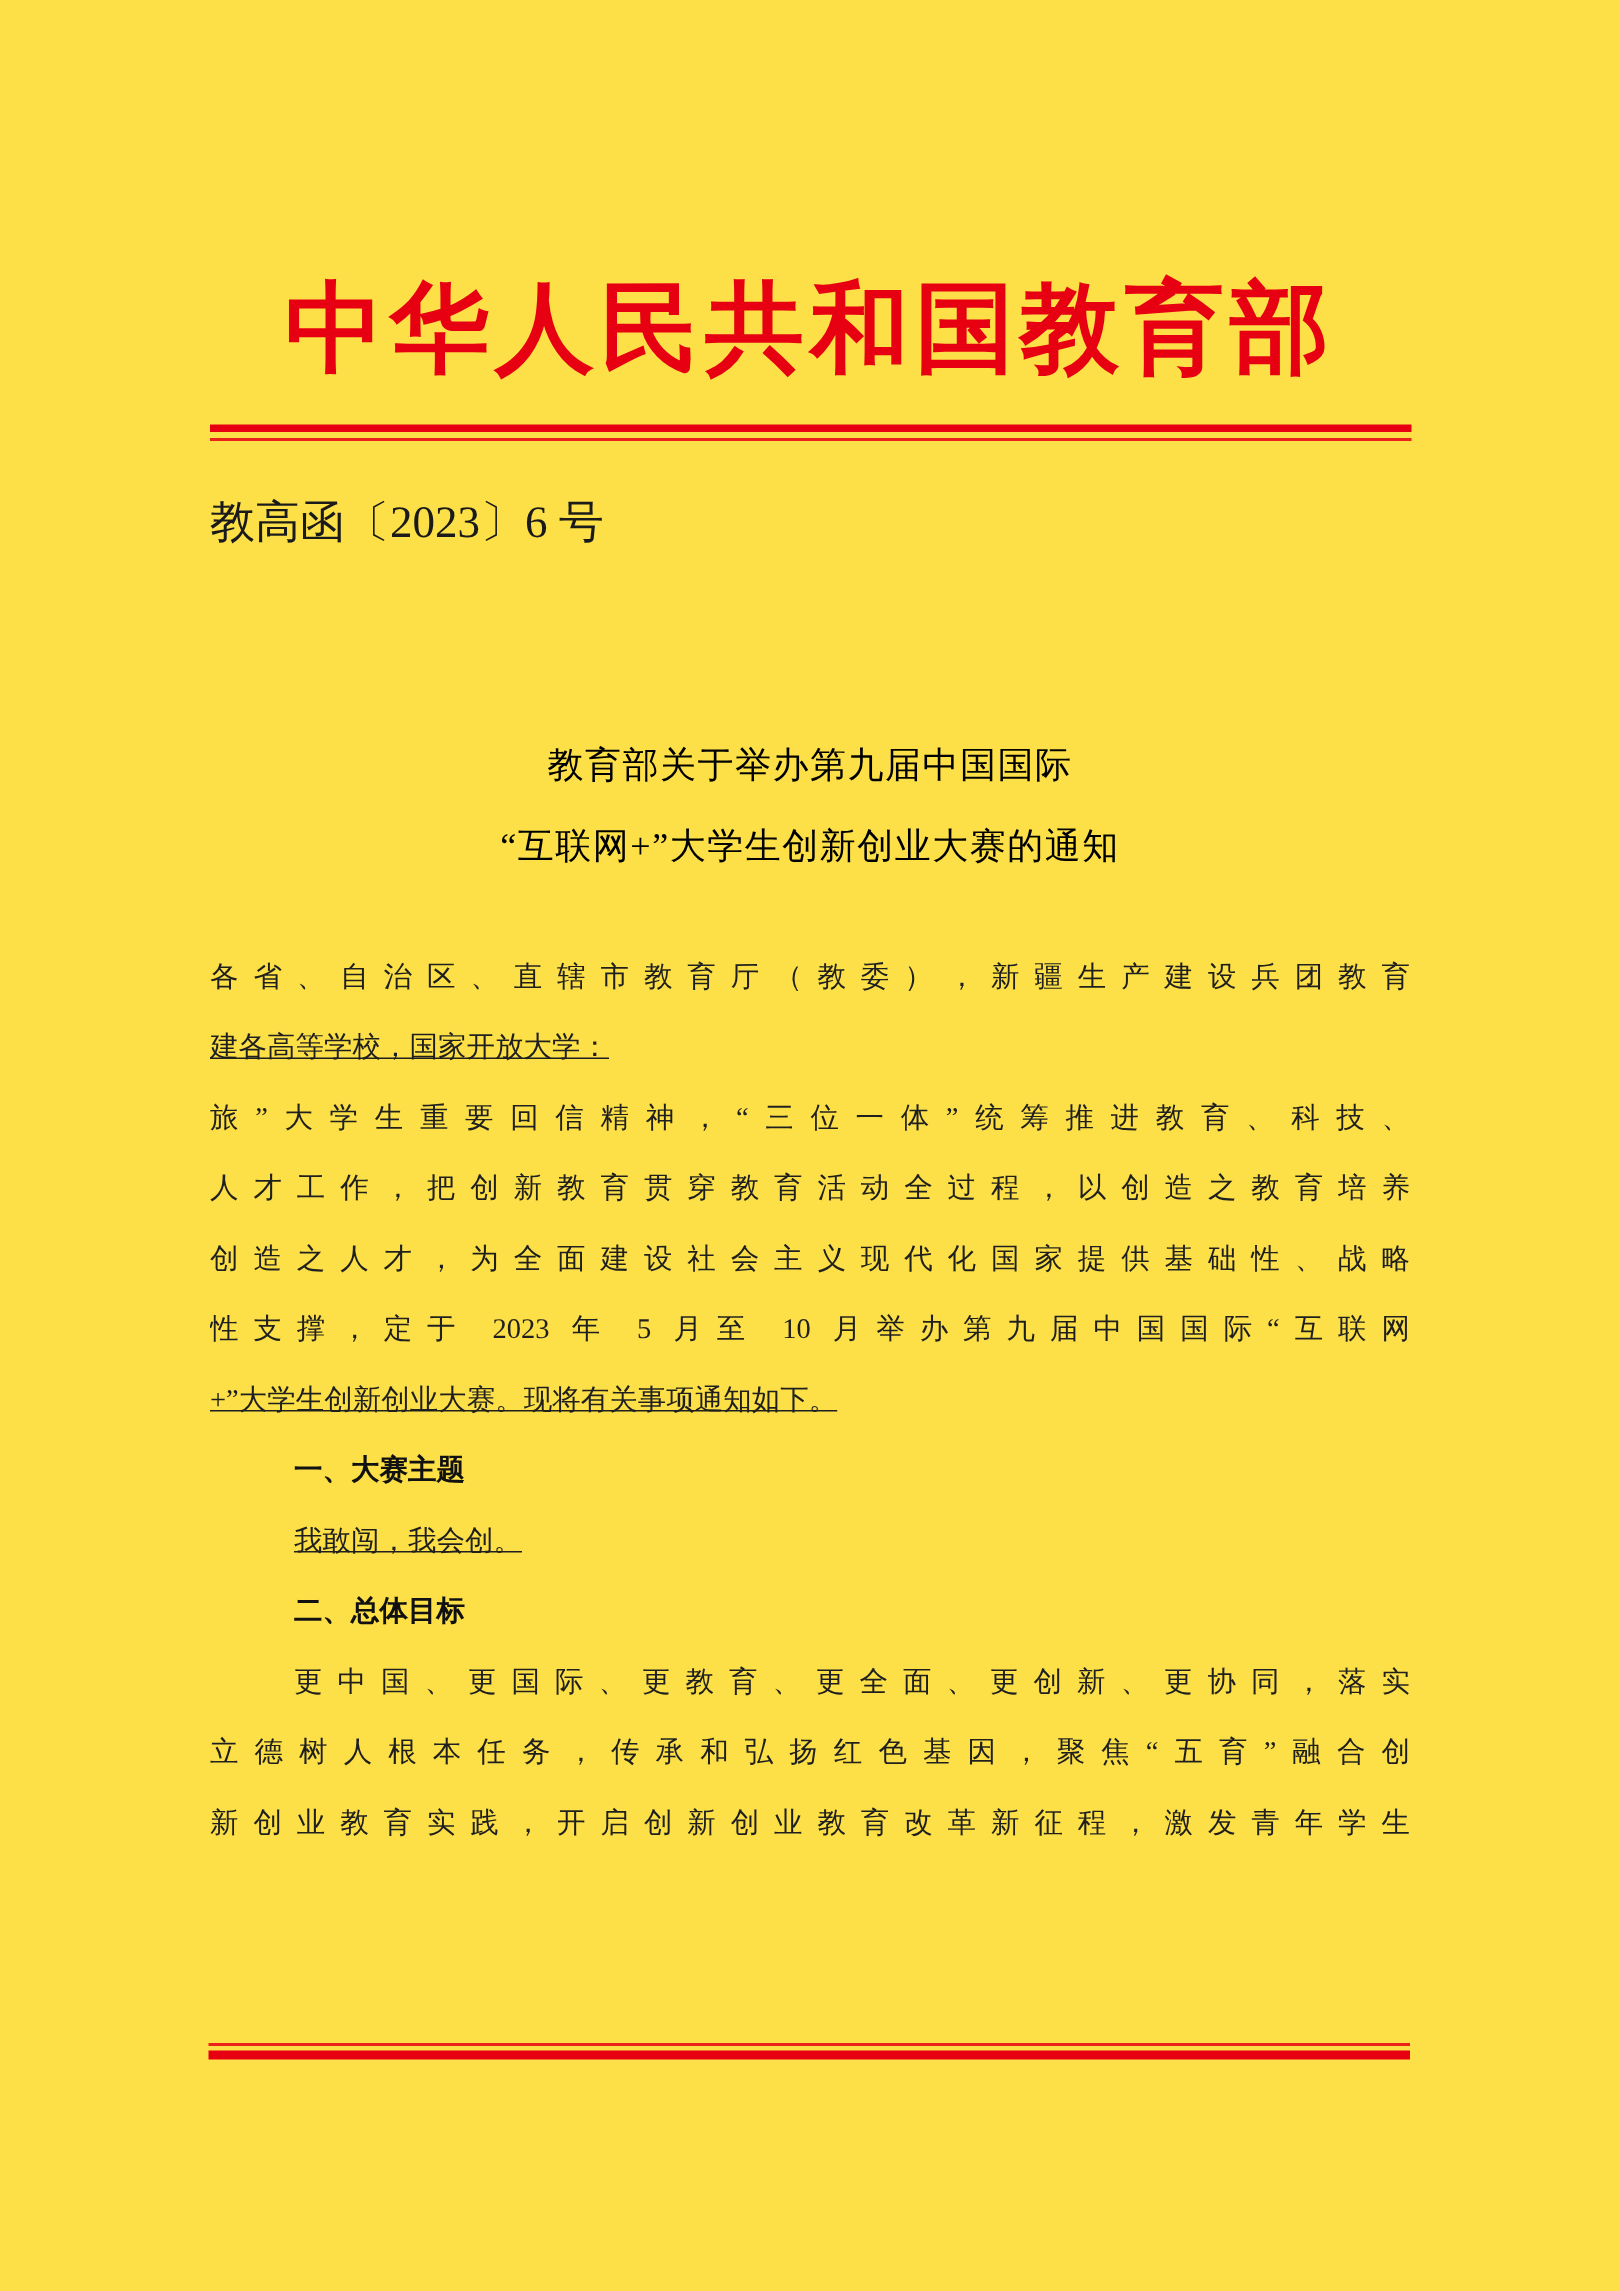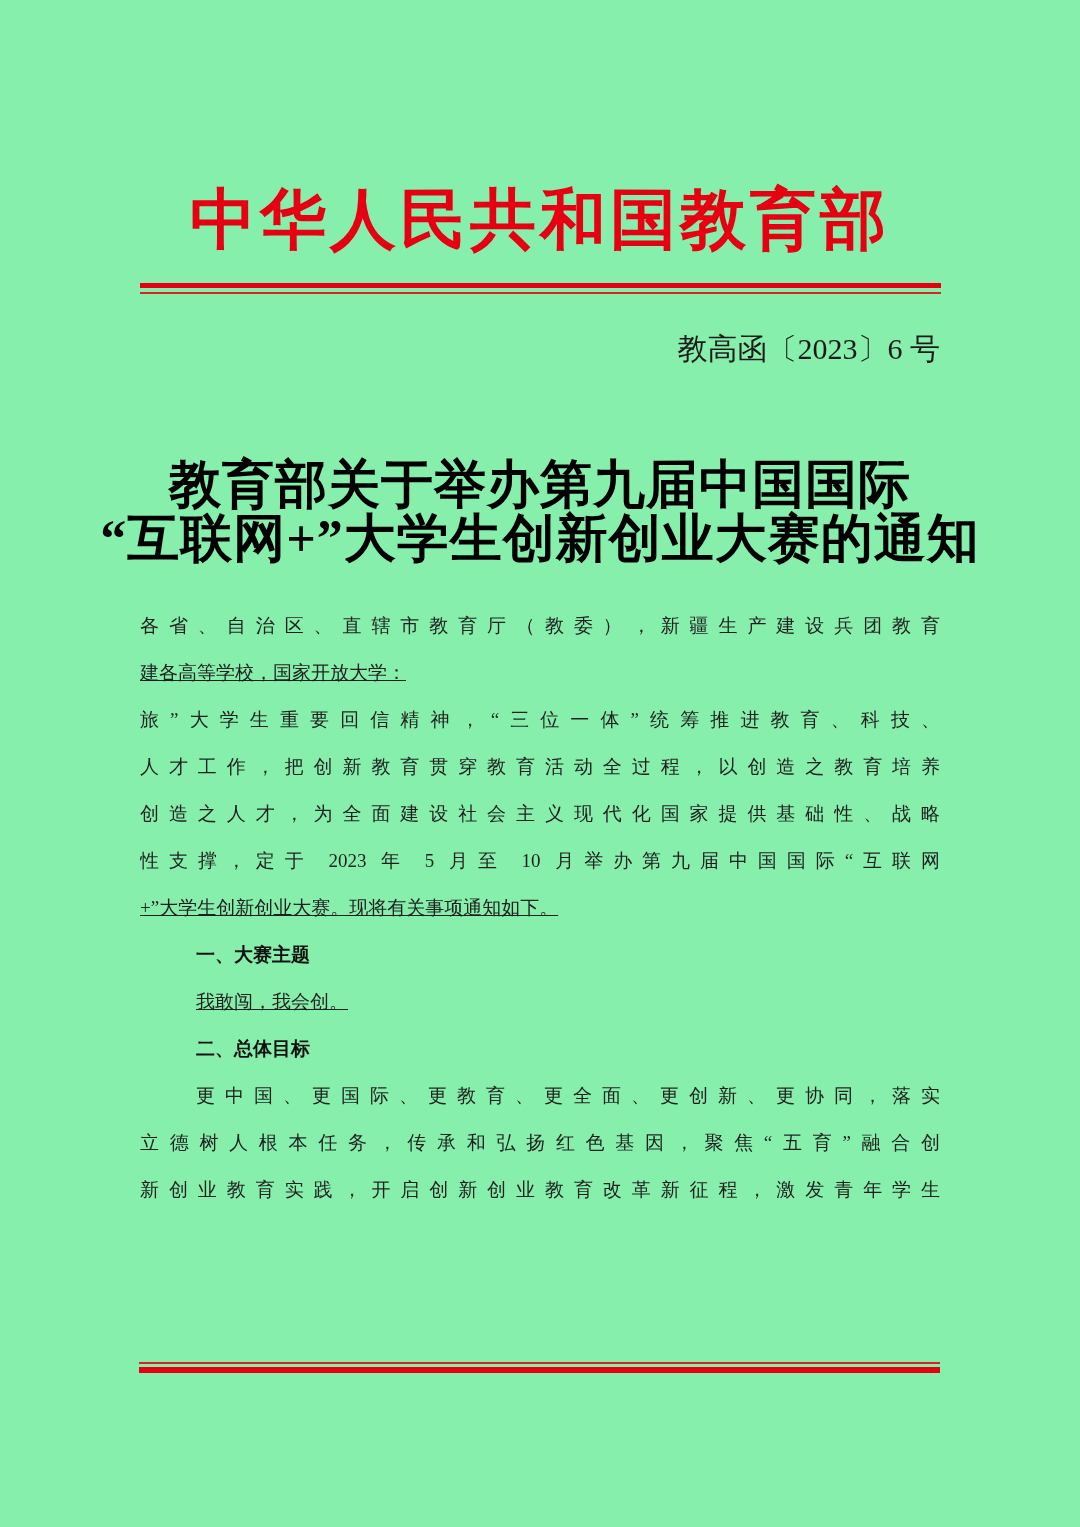--- a/index.html
+++ b/index.html
@@ -1,20 +1,20 @@
 <!DOCTYPE html>
 <html><head>
 <meta charset="utf-8">
 <style>
   html, body { margin: 0; padding: 0; background: #ffffff; }
   .page {
     position: relative;
     width: 1080px;
     height: 1527px;
-    background: #86efac;
+    background: #fde047;
     overflow: hidden;
     font-family: "Liberation Serif", serif;
     color: #1f1f1f;
   }
   
   .org-title {
     padding-top: 182px;
     text-align: center;
     font-size: 66px;
     line-height: 76px;
@@ -23,31 +23,30 @@
     color: #e60012;
     white-space: nowrap;
   }
   .rule-top { width: 801px; margin: 25px auto 0 auto; }
   .rule-top .thick { height: 5px; background: #e60012; }
   .rule-top .thin  { height: 2px; background: #e60012; margin-top: 4px; opacity: .85; }
 
   .doc-number {
     width: 800px;
     margin: 38px auto 0 auto;
-    text-align: right;
     font-size: 30px;
     line-height: 34px;
     color: #1a1a1a;
   }
 
   .doc-title {
-    margin-top: 92px;
+    margin-top: 118px;
     text-align: center;
-    font-weight: bold;
-    font-size: 52px;
+    font-weight: normal;
+    font-size: 24px;
     line-height: 54px;
     letter-spacing: 1px;
     color: #000;
   }
 
   .body-block {
     width: 800px;
     margin: 36px auto 0 auto;
     font-size: 19px;
     color: #1f1f1f;

